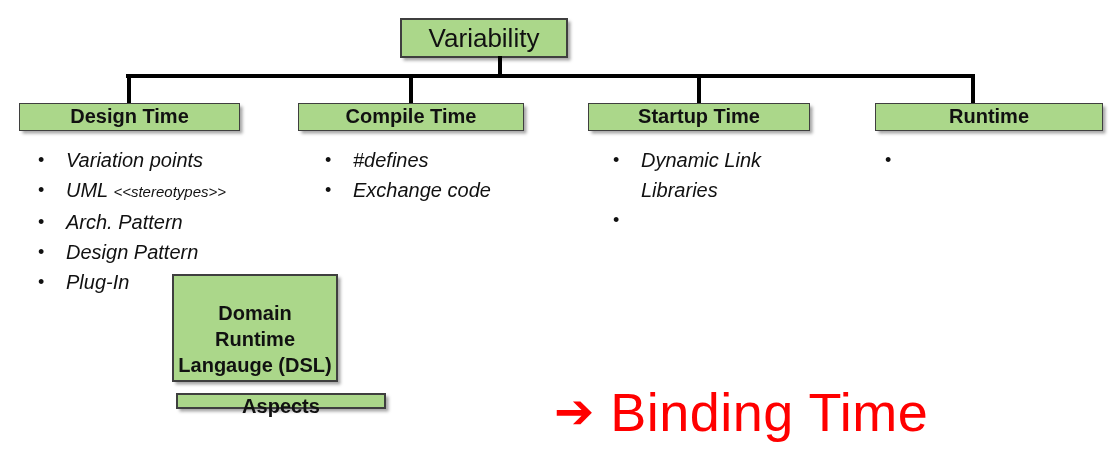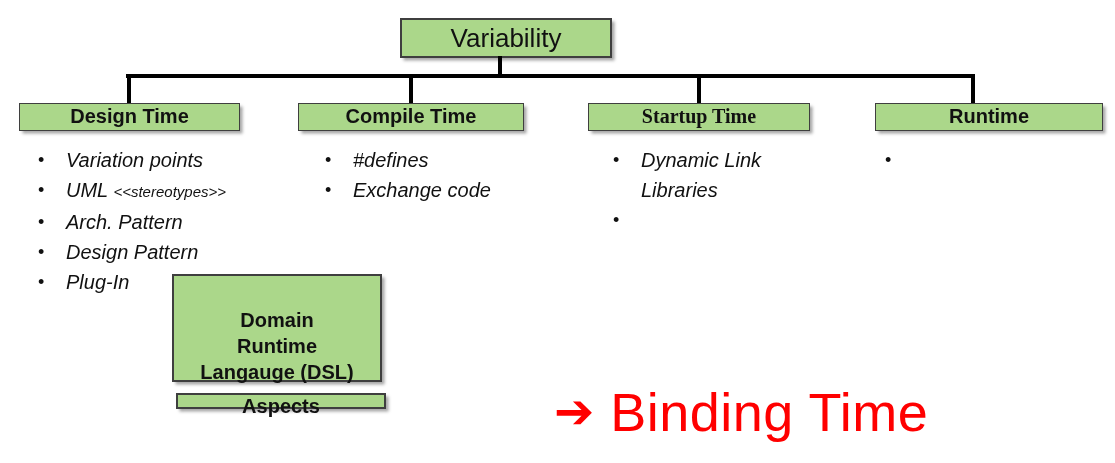--- a/index.html
+++ b/index.html
@@ -8,25 +8,25 @@
 
   
   .gbox{
     position:absolute;
     background:#abd78a;
     border:2px solid #3f3f3f;
     box-shadow:2.5px 2.5px 3px rgba(90,90,90,0.55);
     text-align:center;
     box-sizing:border-box;
   }
-  .root-box{left:400px;top:18px;width:212px;height:40px;font-size:26px;line-height:36px;}
+  .root-box{left:400px;top:18px;width:168px;height:40px;font-size:26px;line-height:36px;}
   .hdr{top:103px;height:28px;font-weight:bold;font-size:20px;line-height:24px;border-width:1.5px;}
   .hdr-design{left:19px;width:221px;}
   .hdr-compile{left:298px;width:226px;}
-  .hdr-startup{left:588px;width:222px;font-family:Liberation Serif, serif;}
+  .hdr-startup{left:588px;width:222px;}
   .hdr-runtime{left:875px;width:228px;}
 
   
   .line{position:absolute;background:#000;}
   .v-root{left:498px;top:56px;width:4px;height:20px;}
   .h-main{left:126px;top:74px;width:849px;height:4px;}
   .stub{top:76px;width:4px;height:27px;}
   .stub-1{left:127px;}
   .stub-2{left:409px;}
   .stub-3{left:697px;}
@@ -37,21 +37,21 @@
   .blist-design{left:38px;width:250px;}
   .blist-compile{left:325px;width:220px;}
   .blist-startup{left:613px;width:205px;}
   .blist-runtime{left:885px;width:200px;}
   .brow{display:flex;align-items:flex-start;min-height:30px;line-height:30px;}
   .bdot{width:28px;flex:0 0 28px;font-size:18px;}
   .btext{flex:1;line-height:30px;font-style:italic;}
   .small-suffix{font-size:15px;}
 
   
-  .dsl-box{left:172px;top:274px;width:210px;height:108px;font-weight:bold;font-size:20px;line-height:26px;padding-top:31px;}
+  .dsl-box{left:172px;top:274px;width:166px;height:108px;font-weight:bold;font-size:20px;line-height:26px;padding-top:24px;}
   .aspects-box{left:176px;top:393px;width:210px;height:16px;font-weight:bold;font-size:20px;line-height:23px;}
 
   
   .binding{position:absolute;left:554px;top:381px;display:flex;align-items:center;color:#ff0000;}
   .binding .arrow{font-size:48px;line-height:60px;font-weight:bold;}
   .binding .label{font-size:54px;line-height:62px;margin-left:16px;letter-spacing:0.5px;}
 </style>
 </head>
 <body>
 

